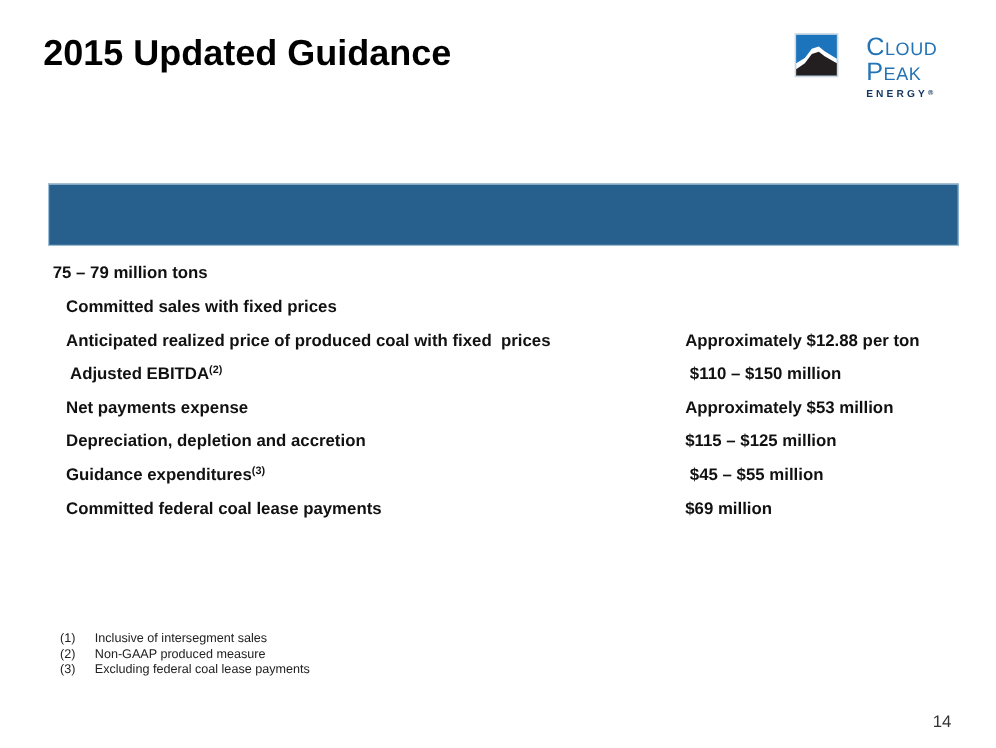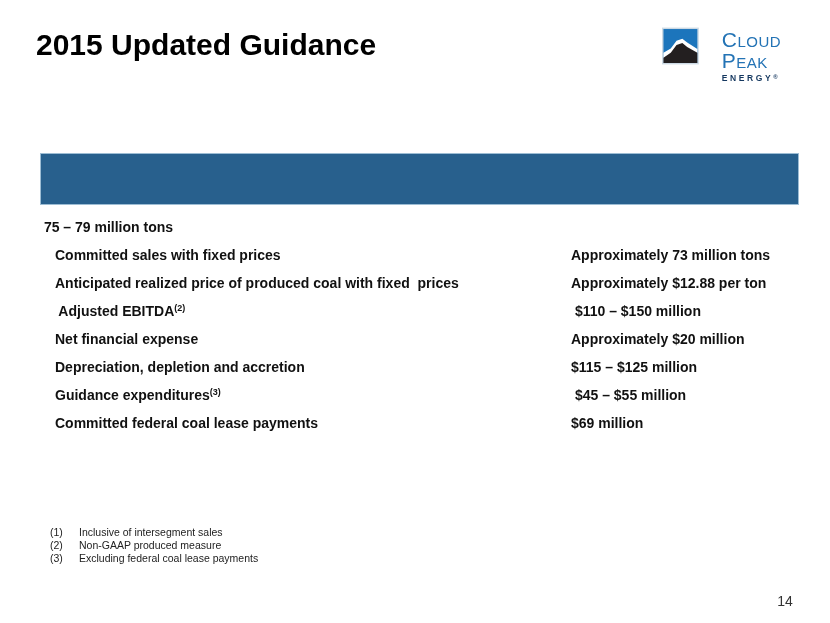--- a/index.html
+++ b/index.html
@@ -141,33 +141,32 @@
   </div>
 
   <div class="banner"></div>
 
   <div class="gtable">
     <div class="grow">
       <span class="value"> 75 – 79 million tons</span>
     </div>
     <div class="grow">
       <span class="label"><span>Committed sales with fixed prices</span><sup></sup></span>
-      <span class="value">Approximately 73 million tons</span>
     </div>
     <div class="grow">
       <span class="label"><span>Anticipated realized price of produced coal with fixed  prices</span><sup></sup></span>
       <span class="value">Approximately $12.88 per ton</span>
     </div>
     <div class="grow">
       <span class="label"><span> Adjusted EBITDA</span><sup>(2)</sup></span>
       <span class="value"> $110 – $150 million</span>
     </div>
     <div class="grow">
-      <span class="label"><span>Net financial expense</span><sup></sup></span>
-      <span class="value">Approximately $20 million</span>
+      <span class="label"><span>Net payments expense</span><sup></sup></span>
+      <span class="value">Approximately $53 million</span>
     </div>
     <div class="grow">
       <span class="label"><span>Depreciation, depletion and accretion</span><sup></sup></span>
       <span class="value">$115 – $125 million</span>
     </div>
     <div class="grow">
       <span class="label"><span>Guidance expenditures</span><sup>(3)</sup></span>
       <span class="value"> $45 – $55 million</span>
     </div>
     <div class="grow">

